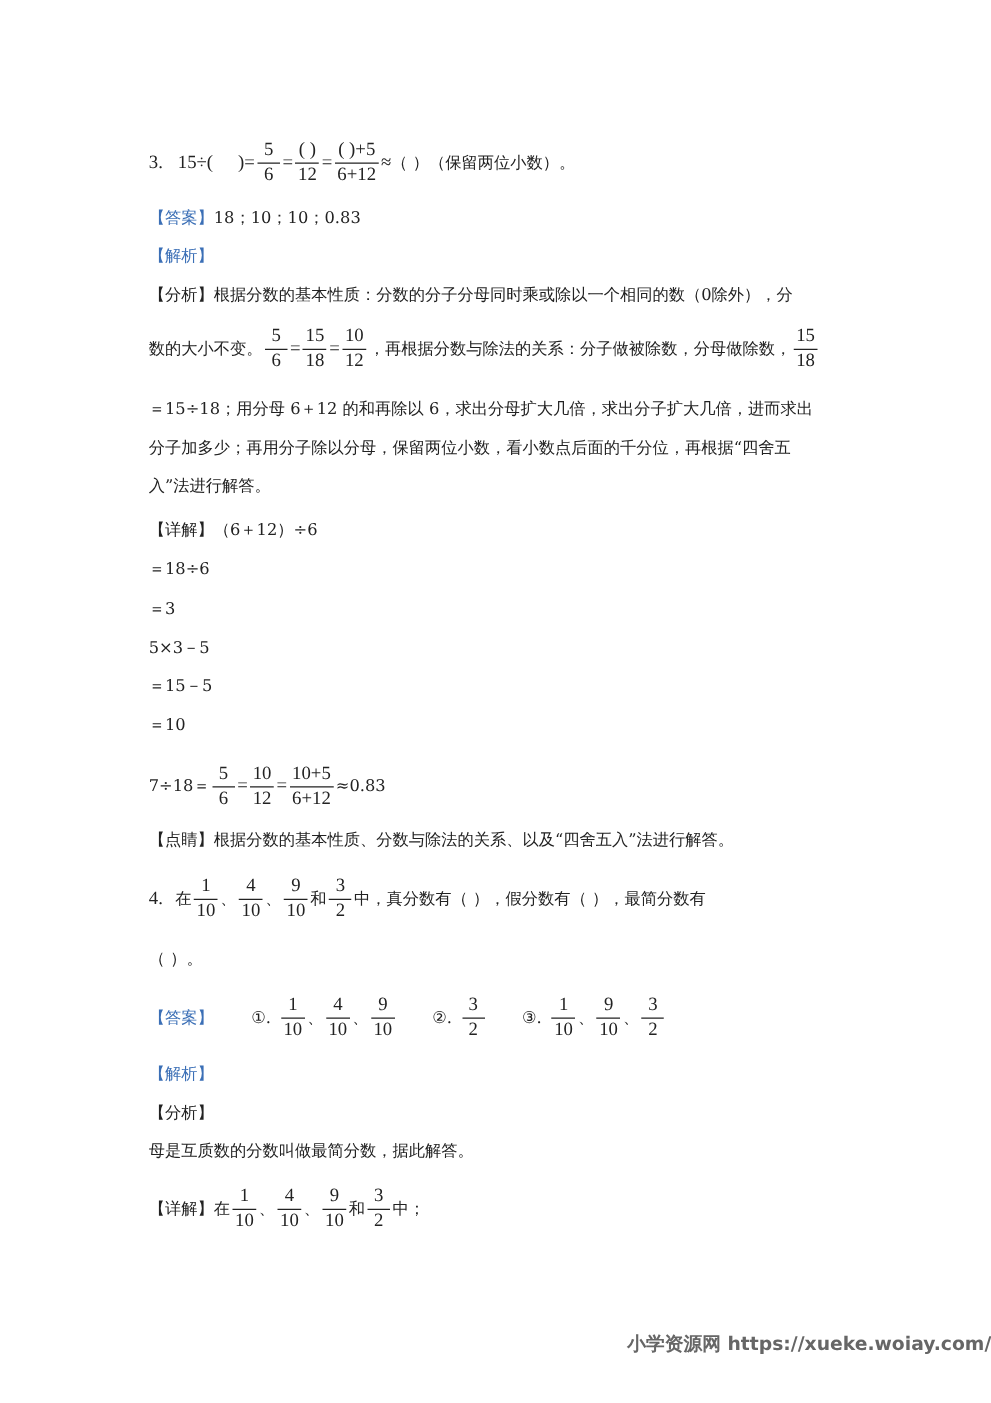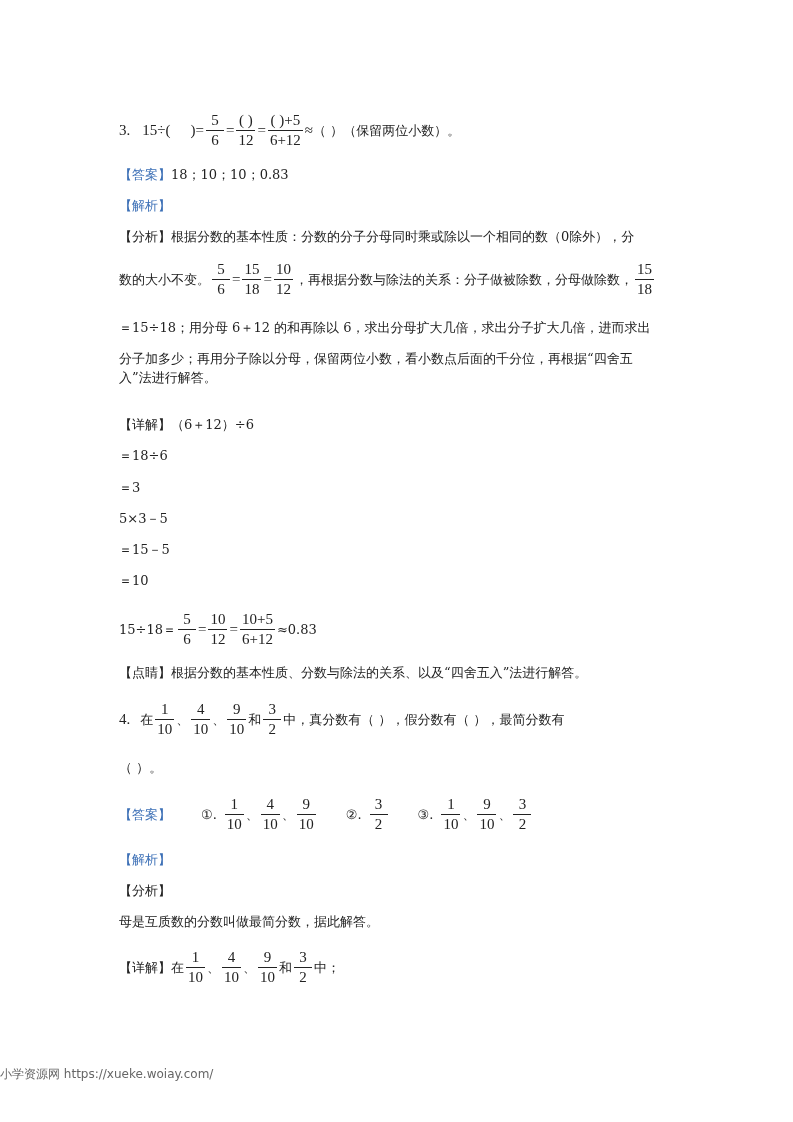--- a/index.html
+++ b/index.html
@@ -8,22 +8,22 @@
   .line { position: absolute; left: 119px; font-size: 13px; white-space: nowrap;
           display: flex; align-items: center; line-height: 1; }
   .tag-blue { color: #3b6fb6; text-align: center; }
   .num { font-family: "Liberation Serif", serif; font-size: 15px; }
   .frac { display: inline-flex; flex-direction: column; align-items: center;
           font-family: "Liberation Serif", serif; font-size: 15px; margin: 0 2px;
           vertical-align: middle; line-height: 1.05; }
   .frac .n { padding: 0 2px 1px; }
   .frac .d { border-top: 1px solid #222; padding: 2px 2px 0; min-width: 14px; text-align: center; }
   .sp { display: inline-block; }
-  .footer { position: absolute; top: 1066px; left: 0; width: 793px; text-align: left;
-            font-family: "DejaVu Sans", sans-serif; font-size: 12px; color: #666; }
+  .footer { position: absolute; top: 1066px; left: 0; width: 793px; text-align: right;
+            font-family: "DejaVu Sans", sans-serif; font-size: 15px; color: #666; font-weight: bold; }
 </style>
 </head>
 <body>
 
 <div class="line" style="top:113px;">
   <span class="num">3.</span>
   <span class="sp" style="width:12px"></span>
   <span class="num">15÷(</span>
   <span class="sp" style="width:20px"></span>
   <span class="num">)</span>
@@ -83,21 +83,21 @@
       <span class="d">18</span>
     </span>
 </div>
 
 <div class="line" style="top:321px;">
   <span>＝15÷18；用分母 6＋12 的和再除以 6，求出分母扩大几倍，求出分子扩大几倍，进而求出</span>
 </div>
 <div class="line" style="top:352px;">
   <span>分子加多少；再用分子除以分母，保留两位小数，看小数点后面的千分位，再根据“四舍五</span>
 </div>
-<div class="line" style="top:371px;text-align:center;">
+<div class="line" style="top:383px;text-align:center;">
   <span>入”法进行解答。</span>
 </div>
 
 <div class="line" style="top:418px;">
   <span>【详解】</span>
   <span>（6＋12）÷6</span>
 </div>
 <div class="line" style="top:449px;">
     <span>＝18÷6</span>
   </div>
@@ -108,21 +108,21 @@
     <span>5×3－5</span>
   </div>
 <div class="line" style="top:543px;align-items:center;">
     <span>＝15－5</span>
   </div>
 <div class="line" style="top:574px;">
     <span>＝10</span>
   </div>
 
 <div class="line" style="top:612px;">
-  <span>15÷18＝</span>
+  <span>7÷18＝</span>
   <span class="frac">
       <span class="n">5</span>
       <span class="d">6</span>
     </span>
   <span class="num">=</span>
   <span class="frac">
       <span class="n">10</span>
       <span class="d">12</span>
     </span>
   <span class="num">=</span>

